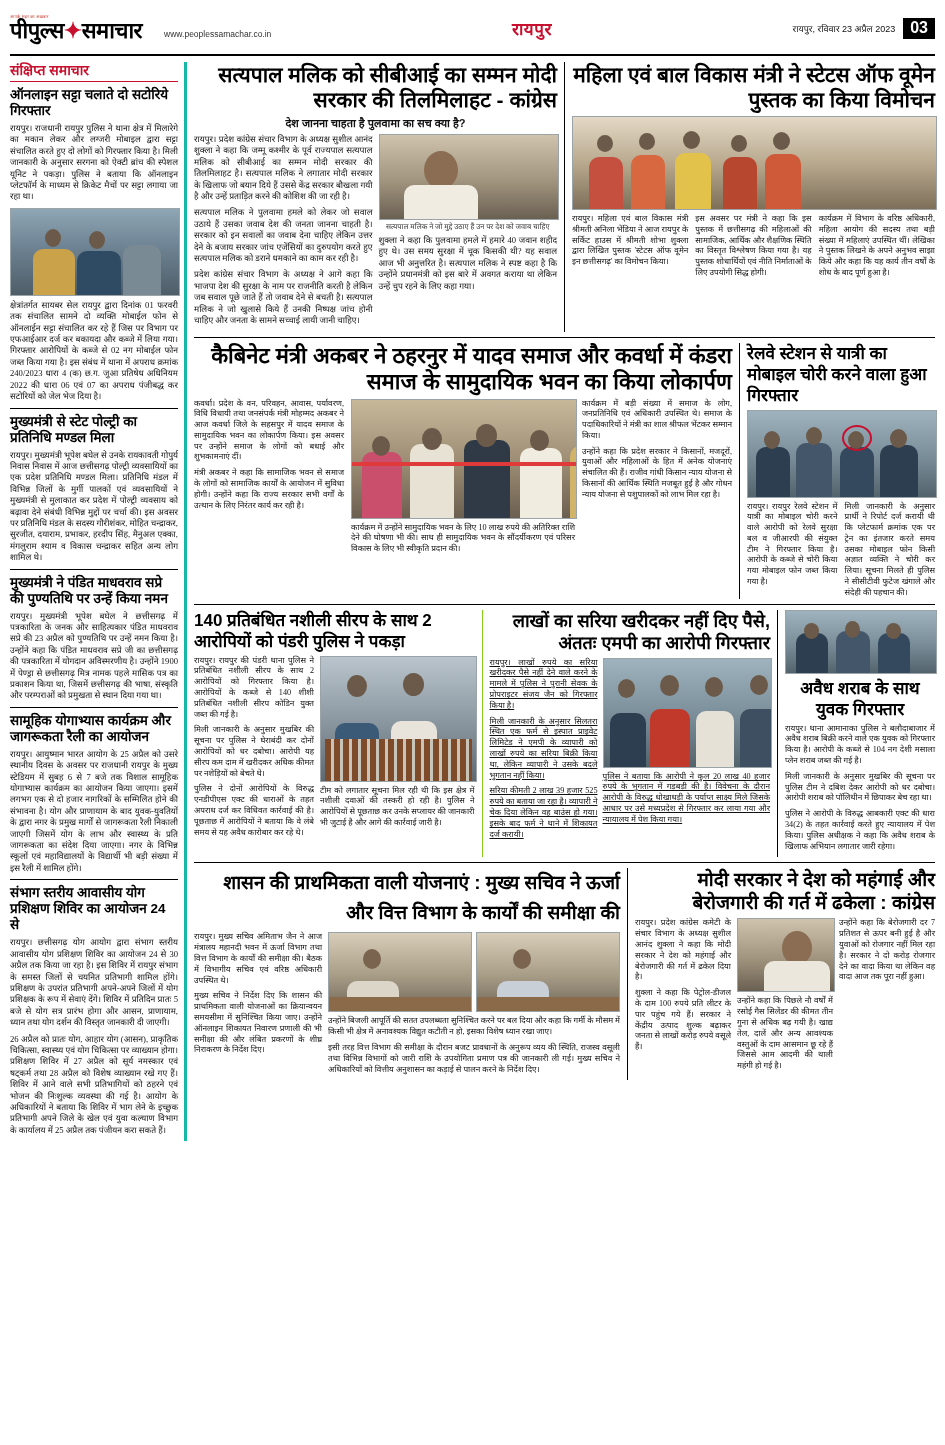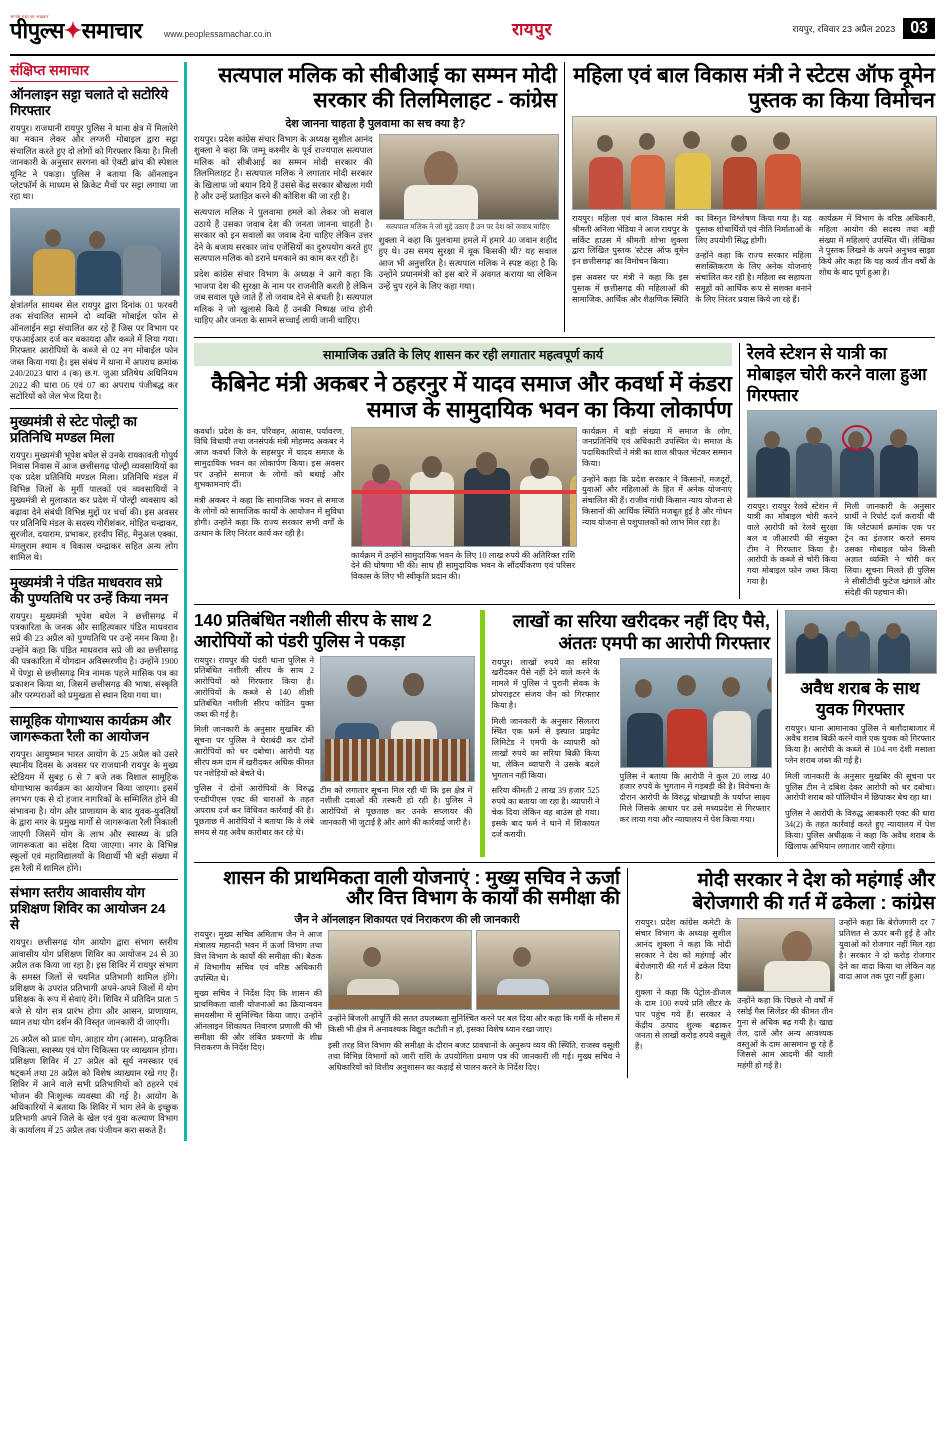--- a/index.html
+++ b/index.html
@@ -271,32 +271,30 @@
             <div class="silh" style="left:102px; width:36px; height:56px; background:#e2c24a;"></div>
             <div class="head" style="left:110px; top:14px; width:17px; height:18px;"></div>
             <div class="silh" style="left:150px; width:34px; height:52px; background:#b7472f;"></div>
             <div class="head" style="left:158px; top:18px; width:16px; height:17px;"></div>
             <div class="silh" style="left:192px; width:36px; height:55px; background:#cf5a3a;"></div>
             <div class="head" style="left:200px; top:15px; width:17px; height:18px;"></div>
           </div>
           <div class="three-col">
             <div class="body small">रायपुर। महिला एवं बाल विकास मंत्री श्रीमती अनिला भेंडिया ने आज रायपुर के सर्किट हाउस में श्रीमती शोभा शुक्ला द्वारा लिखित पुस्तक 'स्टेटस ऑफ वूमेन इन छत्तीसगढ़' का विमोचन किया।</div>
             <div class="body small">इस अवसर पर मंत्री ने कहा कि इस पुस्तक में छत्तीसगढ़ की महिलाओं की सामाजिक, आर्थिक और शैक्षणिक स्थिति का विस्तृत विश्लेषण किया गया है। यह पुस्तक शोधार्थियों एवं नीति निर्माताओं के लिए उपयोगी सिद्ध होगी।</div>
-            <div class="body small">उन्होंने कहा कि राज्य सरकार महिला सशक्तिकरण के लिए अनेक योजनाएं संचालित कर रही है। महिला स्व सहायता समूहों को आर्थिक रूप से सशक्त बनाने के लिए निरंतर प्रयास किये जा रहे हैं।</div>
             <div class="body small">कार्यक्रम में विभाग के वरिष्ठ अधिकारी, महिला आयोग की सदस्य तथा बड़ी संख्या में महिलाएं उपस्थित थीं। लेखिका ने पुस्तक लिखने के अपने अनुभव साझा किये और कहा कि यह कार्य तीन वर्षों के शोध के बाद पूर्ण हुआ है।</div>
           </div>
         </div>
       </div>
 
       <div class="rule"></div>
 
       <div style="display:flex; gap:0;">
 
         <div style="flex:1 1 0; padding-right:7px; border-right:1px solid #000;">
-          <div class="kicker">सामाजिक उन्नति के लिए शासन कर रही लगातार महत्वपूर्ण कार्य</div>
           <div class="headline big" style="font-size:22px; line-height:26px;">कैबिनेट मंत्री अकबर ने ठहरनुर में यादव समाज और कवर्धा में कंडरा समाज के सामुदायिक भवन का किया लोकार्पण</div>
           <div style="display:flex; gap:7px;">
             <div style="flex:0 0 150px;">
               <div class="body small">कवर्धा। प्रदेश के वन, परिवहन, आवास, पर्यावरण, विधि विधायी तथा जनसंपर्क मंत्री मोहम्मद अकबर ने आज कवर्धा जिले के सहसपुर में यादव समाज के सामुदायिक भवन का लोकार्पण किया। इस अवसर पर उन्होंने समाज के लोगों को बधाई और शुभकामनाएं दीं।</div>
               <div class="body small">मंत्री अकबर ने कहा कि सामाजिक भवन से समाज के लोगों को सामाजिक कार्यों के आयोजन में सुविधा होगी। उन्होंने कहा कि राज्य सरकार सभी वर्गों के उत्थान के लिए निरंतर कार्य कर रही है।</div>
             </div>
             <div style="flex:1 1 0;">
               <div class="photo ph-indoor" style="height:118px;">
                 <div class="silh" style="left:10px; width:40px; height:66px; background:#c94f6d;"></div>
                 <div class="head" style="left:20px; top:36px; width:18px; height:20px;"></div>
@@ -336,21 +334,21 @@
             <div class="body small">रायपुर। रायपुर रेलवे स्टेशन में यात्री का मोबाइल चोरी करने वाले आरोपी को रेलवे सुरक्षा बल व जीआरपी की संयुक्त टीम ने गिरफ्तार किया है। आरोपी के कब्जे से चोरी किया गया मोबाइल फोन जब्त किया गया है।</div>
             <div class="body small">मिली जानकारी के अनुसार प्रार्थी ने रिपोर्ट दर्ज करायी थी कि प्लेटफार्म क्रमांक एक पर ट्रेन का इंतजार करते समय उसका मोबाइल फोन किसी अज्ञात व्यक्ति ने चोरी कर लिया। सूचना मिलते ही पुलिस ने सीसीटीवी फुटेज खंगाले और संदेही की पहचान की।</div>
           </div>
         </div>
       </div>
 
       <div class="rule"></div>
 
       <div style="display:flex; gap:0;">
 
-        <div style="flex:1 1 0; padding-right:7px; border-right:5px solid #84cc16;">
+        <div style="flex:1 1 0; padding-right:7px; border-right:1px solid #84cc16;">
           <div class="headline med">140 प्रतिबंधित नशीली सीरप के साथ 2 आरोपियों को पंडरी पुलिस ने पकड़ा</div>
           <div style="display:flex; gap:6px;">
             <div style="flex:0 0 120px;">
               <div class="body small">रायपुर। रायपुर की पंडरी थाना पुलिस ने प्रतिबंधित नशीली सीरप के साथ 2 आरोपियों को गिरफ्तार किया है। आरोपियों के कब्जे से 140 शीशी प्रतिबंधित नशीली सीरप कोडिन युक्त जब्त की गई है।</div>
               <div class="body small">मिली जानकारी के अनुसार मुखबिर की सूचना पर पुलिस ने घेराबंदी कर दोनों आरोपियों को धर दबोचा। आरोपी यह सीरप कम दाम में खरीदकर अधिक कीमत पर नशेड़ियों को बेचते थे।</div>
               <div class="body small">पुलिस ने दोनों आरोपियों के विरुद्ध एनडीपीएस एक्ट की धाराओं के तहत अपराध दर्ज कर विधिवत कार्रवाई की है। पूछताछ में आरोपियों ने बताया कि वे लंबे समय से यह अवैध कारोबार कर रहे थे।</div>
             </div>
             <div style="flex:1 1 0;">
               <div class="photo ph-bottles" style="height:124px;">
                 <div class="silh" style="left:14px; width:44px; height:58px; background:#3a5a78;"></div>
@@ -359,21 +357,21 @@
                 <div class="head" style="left:82px; top:16px; width:21px; height:23px;"></div>
                 <div style="position:absolute; left:4px; right:4px; bottom:0; height:42px; background:repeating-linear-gradient(90deg,#7d4a2a 0 6px,#c9c4ba 6px 9px);"></div>
               </div>
               <div class="body small">टीम को लगातार सूचना मिल रही थी कि इस क्षेत्र में नशीली दवाओं की तस्करी हो रही है। पुलिस ने आरोपियों से पूछताछ कर उनके सप्लायर की जानकारी भी जुटाई है और आगे की कार्रवाई जारी है।</div>
             </div>
           </div>
         </div>
 
         <div style="flex:1 1 0; padding:0 7px; border-right:1px solid #000;">
           <div class="headline big" style="font-size:18px; line-height:22px;">लाखों का सरिया खरीदकर नहीं दिए पैसे, अंततः एमपी का आरोपी गिरफ्तार</div>
-          <div style="display:flex; gap:20px;">
+          <div style="display:flex; gap:5px;text-decoration:underline;">
             <div style="flex:0 0 108px;">
               <div class="body small">रायपुर। लाखों रुपये का सरिया खरीदकर पैसे नहीं देने वाले करने के मामले में पुलिस ने पुरानी सेवक के प्रोपराइटर संजय जैन को गिरफ्तार किया है।</div>
               <div class="body small">मिली जानकारी के अनुसार सिलतरा स्थित एक फर्म से इस्पात प्राइवेट लिमिटेड ने एमपी के व्यापारी को लाखों रुपये का सरिया बिक्री किया था, लेकिन व्यापारी ने उसके बदले भुगतान नहीं किया।</div>
               <div class="body small">सरिया कीमती 2 लाख 39 हजार 525 रुपये का बताया जा रहा है। व्यापारी ने चेक दिया लेकिन वह बाउंस हो गया। इसके बाद फर्म ने थाने में शिकायत दर्ज करायी।</div>
             </div>
             <div style="flex:1 1 0;">
               <div class="photo ph-police" style="height:108px;">
                 <div class="silh" style="left:6px; width:36px; height:54px; background:#2c3e50;"></div>
                 <div class="head" style="left:14px; top:20px; width:17px; height:19px;"></div>
                 <div class="silh" style="left:46px; width:40px; height:58px; background:#c0392b;"></div>
@@ -402,22 +400,21 @@
           <div class="body small">मिली जानकारी के अनुसार मुखबिर की सूचना पर पुलिस टीम ने दबिश देकर आरोपी को धर दबोचा। आरोपी शराब को पॉलिथीन में छिपाकर बेच रहा था।</div>
           <div class="body small">पुलिस ने आरोपी के विरुद्ध आबकारी एक्ट की धारा 34(2) के तहत कार्रवाई करते हुए न्यायालय में पेश किया। पुलिस अधीक्षक ने कहा कि अवैध शराब के खिलाफ अभियान लगातार जारी रहेगा।</div>
         </div>
       </div>
 
       <div class="rule"></div>
 
       <div style="display:flex; gap:0;">
 
         <div style="flex:1 1 0; padding-right:7px; border-right:1px solid #000;">
-          <div class="headline big" style="font-size:19px; line-height:20px;">शासन की प्राथमिकता वाली योजनाएं : मुख्य सचिव ने ऊर्जा और वित्त विभाग के कार्यों की समीक्षा की</div>
-          <div class="subhead">जैन ने ऑनलाइन शिकायत एवं निराकरण की ली जानकारी</div>
+          <div class="headline big" style="font-size:19px; line-height:30px;">शासन की प्राथमिकता वाली योजनाएं : मुख्य सचिव ने ऊर्जा और वित्त विभाग के कार्यों की समीक्षा की</div>
           <div style="display:flex; gap:6px;">
             <div style="flex:0 0 128px;">
               <div class="body small">रायपुर। मुख्य सचिव अमिताभ जैन ने आज मंत्रालय महानदी भवन में ऊर्जा विभाग तथा वित्त विभाग के कार्यों की समीक्षा की। बैठक में विभागीय सचिव एवं वरिष्ठ अधिकारी उपस्थित थे।</div>
               <div class="body small">मुख्य सचिव ने निर्देश दिए कि शासन की प्राथमिकता वाली योजनाओं का क्रियान्वयन समयसीमा में सुनिश्चित किया जाए। उन्होंने ऑनलाइन शिकायत निवारण प्रणाली की भी समीक्षा की और लंबित प्रकरणों के शीघ्र निराकरण के निर्देश दिए।</div>
             </div>
             <div style="flex:1 1 0;">
               <div class="fig-row">
                 <div class="photo ph-desk" style="height:78px; flex:1 1 0;">
                   <div class="head" style="left:34px; top:16px; width:18px; height:20px; background:#7a6450;"></div>
                   <div class="silh" style="left:18px; width:52px; height:30px; background:#dcd6c8;"></div>

